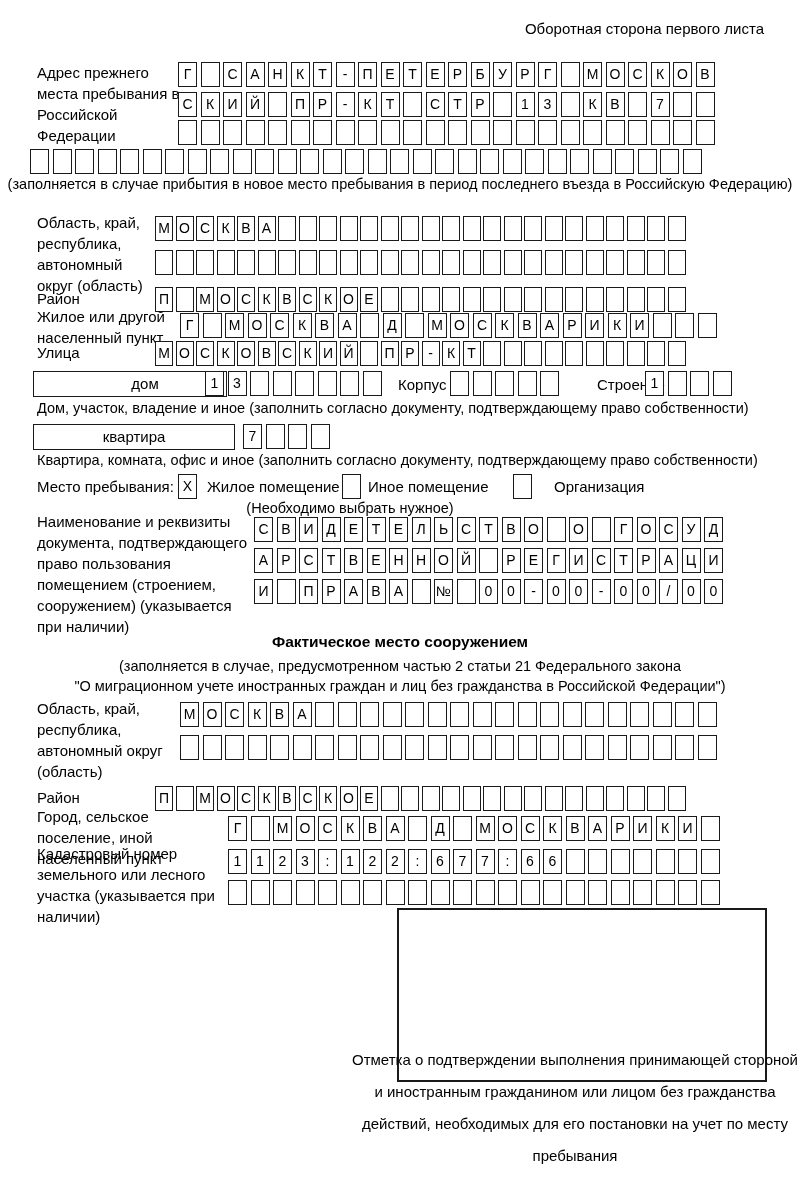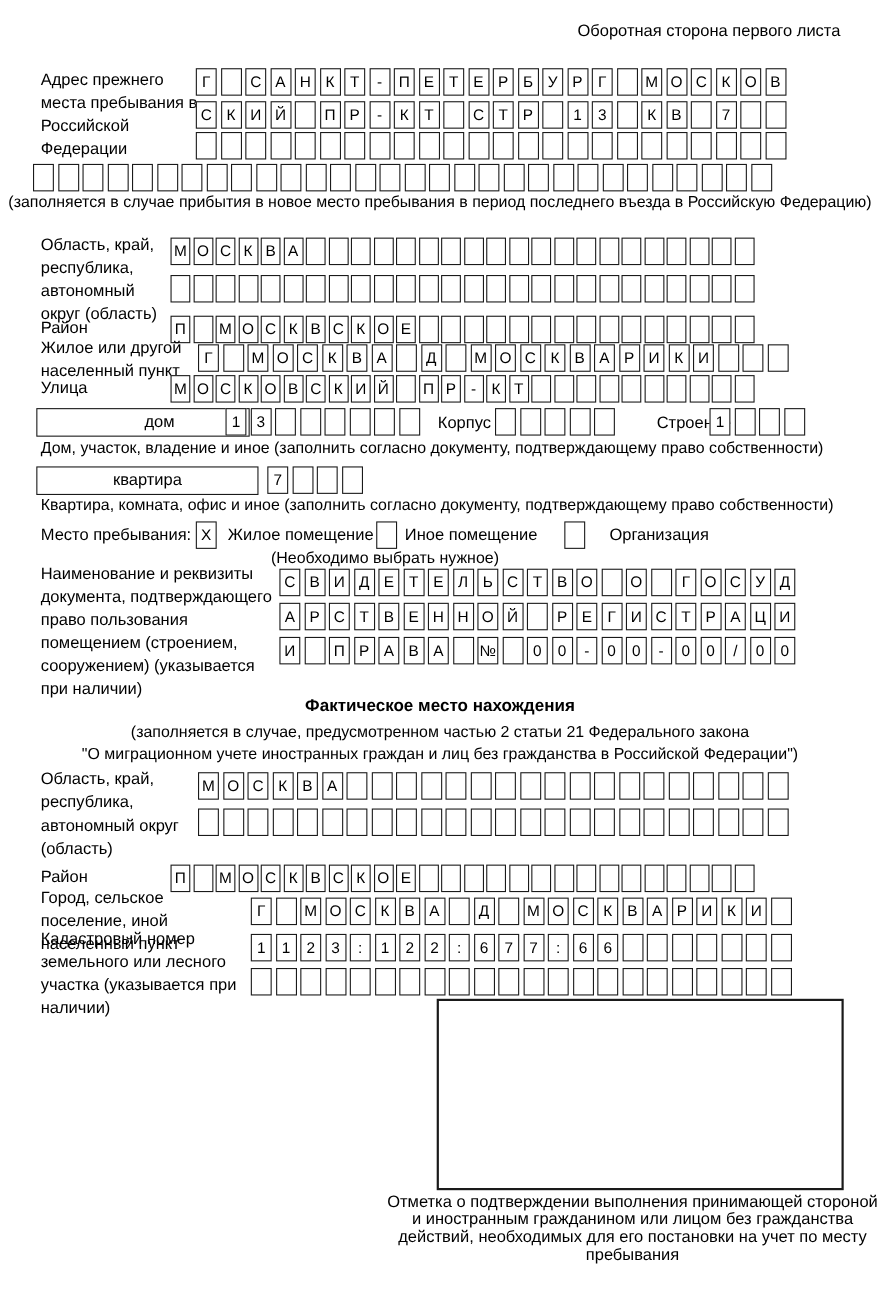--- a/index.html
+++ b/index.html
@@ -74,21 +74,21 @@
   .r-obl2a      { top:702px; left:180px; }
   .r-obl2b      { top:735px; left:180px; }
   .raion2-label { top:787px; left:37px; }
   .r-raion2     { top:786px; left:155px; }
   .gorod2-label { top:806px; left:37px; width:192px; }
   .r-gorod2     { top:816px; left:228px; }
   .kad-label    { top:843px; left:37px; width:188px; }
   .r-kad1       { top:849px; left:228px; }
   .r-kad2       { top:880px; left:228px; }
   .stamp-box    { top:908px; left:397px; width:366px; height:170px; border:2px solid #1a1a1a; background:#fff; }
-  .stamp-caption{ top:1085px; left:350px; width:450px; text-align:center; font-size:15px; line-height:16px; }
+  .stamp-caption{ top:1044px; left:350px; width:450px; text-align:center; font-size:15px; line-height:32px; }
 </style>
 </head>
 <body>
 
 <div class="page">
 
   <div class="abs note-right label">Оборотная сторона первого листа</div>
 
   <div class="abs prev-label label">Адрес прежнего места пребывания в Российской Федерации</div>
   <div class="cellrow r-prev1"><span class="cell">Г</span><span class="cell"></span><span class="cell">С</span><span class="cell">А</span><span class="cell">Н</span><span class="cell">К</span><span class="cell">Т</span><span class="cell">-</span><span class="cell">П</span><span class="cell">Е</span><span class="cell">Т</span><span class="cell">Е</span><span class="cell">Р</span><span class="cell">Б</span><span class="cell">У</span><span class="cell">Р</span><span class="cell">Г</span><span class="cell"></span><span class="cell">М</span><span class="cell">О</span><span class="cell">С</span><span class="cell">К</span><span class="cell">О</span><span class="cell">В</span></div>
@@ -130,21 +130,21 @@
   <div class="abs opt2-label label">Иное помещение</div>
   <div class="chk chk3"></div>
   <div class="abs opt3-label label">Организация</div>
   <div class="abs place-note small">(Необходимо выбрать нужное)</div>
 
   <div class="abs doc-label label">Наименование и реквизиты документа, подтверждающего право пользования помещением (строением, сооружением) (указывается при наличии)</div>
   <div class="cellrow r-doc1"><span class="cell">С</span><span class="cell">В</span><span class="cell">И</span><span class="cell">Д</span><span class="cell">Е</span><span class="cell">Т</span><span class="cell">Е</span><span class="cell">Л</span><span class="cell">Ь</span><span class="cell">С</span><span class="cell">Т</span><span class="cell">В</span><span class="cell">О</span><span class="cell"></span><span class="cell">О</span><span class="cell"></span><span class="cell">Г</span><span class="cell">О</span><span class="cell">С</span><span class="cell">У</span><span class="cell">Д</span></div>
   <div class="cellrow r-doc2"><span class="cell">А</span><span class="cell">Р</span><span class="cell">С</span><span class="cell">Т</span><span class="cell">В</span><span class="cell">Е</span><span class="cell">Н</span><span class="cell">Н</span><span class="cell">О</span><span class="cell">Й</span><span class="cell"></span><span class="cell">Р</span><span class="cell">Е</span><span class="cell">Г</span><span class="cell">И</span><span class="cell">С</span><span class="cell">Т</span><span class="cell">Р</span><span class="cell">А</span><span class="cell">Ц</span><span class="cell">И</span></div>
   <div class="cellrow r-doc3"><span class="cell">И</span><span class="cell"></span><span class="cell">П</span><span class="cell">Р</span><span class="cell">А</span><span class="cell">В</span><span class="cell">А</span><span class="cell"></span><span class="cell">№</span><span class="cell"></span><span class="cell">0</span><span class="cell">0</span><span class="cell">-</span><span class="cell">0</span><span class="cell">0</span><span class="cell">-</span><span class="cell">0</span><span class="cell">0</span><span class="cell">/</span><span class="cell">0</span><span class="cell">0</span></div>
 
-  <div class="abs fact-title center bold">Фактическое место нахождения</div>
+  <div class="abs fact-title center bold">Фактическое место сооружением</div>
   <div class="abs fact-sub1 center small">(заполняется в случае, предусмотренном частью 2 статьи 21 Федерального закона</div>
   <div class="abs fact-sub2 center small">"О миграционном учете иностранных граждан и лиц без гражданства в Российской Федерации")</div>
 
   <div class="abs oblast2-label label">Область, край, республика, автономный округ (область)</div>
   <div class="cellrow r-obl2a"><span class="cell">М</span><span class="cell">О</span><span class="cell">С</span><span class="cell">К</span><span class="cell">В</span><span class="cell">А</span><span class="cell"></span><span class="cell"></span><span class="cell"></span><span class="cell"></span><span class="cell"></span><span class="cell"></span><span class="cell"></span><span class="cell"></span><span class="cell"></span><span class="cell"></span><span class="cell"></span><span class="cell"></span><span class="cell"></span><span class="cell"></span><span class="cell"></span><span class="cell"></span><span class="cell"></span><span class="cell"></span></div>
   <div class="cellrow r-obl2b"><span class="cell"></span><span class="cell"></span><span class="cell"></span><span class="cell"></span><span class="cell"></span><span class="cell"></span><span class="cell"></span><span class="cell"></span><span class="cell"></span><span class="cell"></span><span class="cell"></span><span class="cell"></span><span class="cell"></span><span class="cell"></span><span class="cell"></span><span class="cell"></span><span class="cell"></span><span class="cell"></span><span class="cell"></span><span class="cell"></span><span class="cell"></span><span class="cell"></span><span class="cell"></span><span class="cell"></span></div>
 
   <div class="abs raion2-label label">Район</div>
   <div class="cellrow tight r-raion2"><span class="cell">П</span><span class="cell"></span><span class="cell">М</span><span class="cell">О</span><span class="cell">С</span><span class="cell">К</span><span class="cell">В</span><span class="cell">С</span><span class="cell">К</span><span class="cell">О</span><span class="cell">Е</span><span class="cell"></span><span class="cell"></span><span class="cell"></span><span class="cell"></span><span class="cell"></span><span class="cell"></span><span class="cell"></span><span class="cell"></span><span class="cell"></span><span class="cell"></span><span class="cell"></span><span class="cell"></span><span class="cell"></span><span class="cell"></span><span class="cell"></span></div>
 

